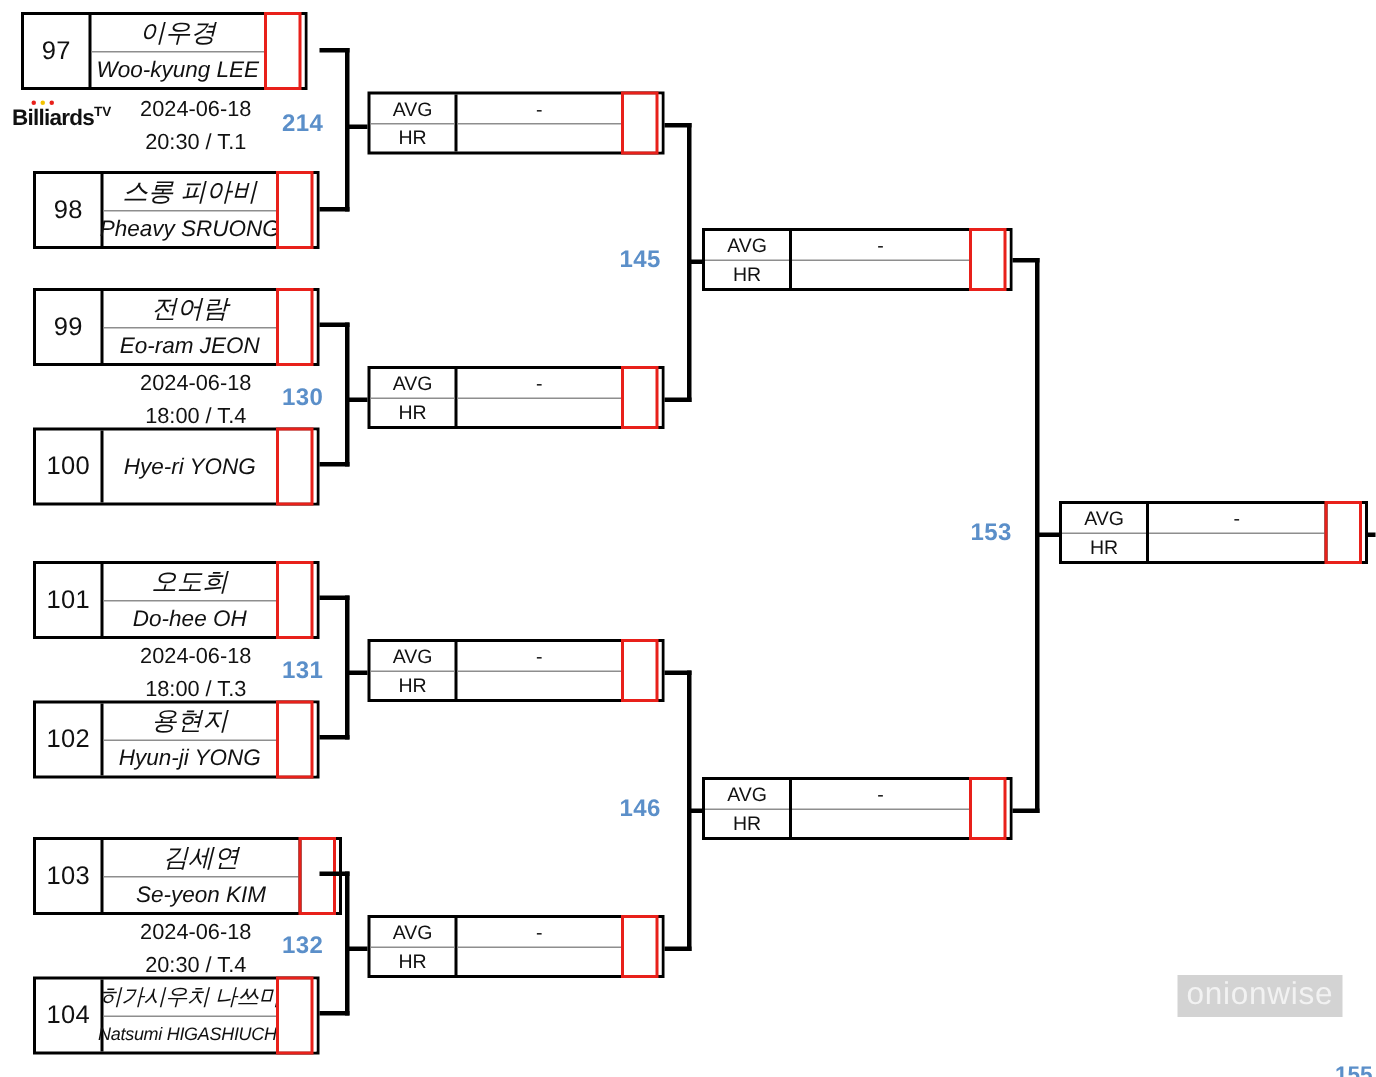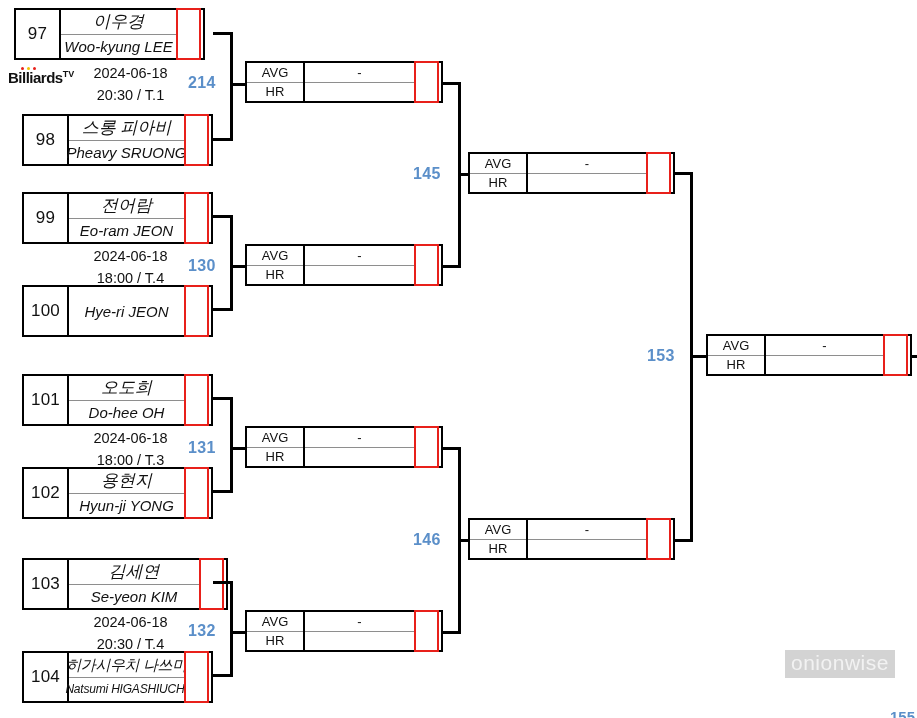--- a/index.html
+++ b/index.html
@@ -249,21 +249,21 @@
   </div>
 
   <div class="sched" style="left:63px;top:245px;width:135px;">
     <div>2024-06-18</div>
     <div>18:00 / T.4</div>
   </div>
 
   <div class="entry" style="left:22px;top:285px;width:191px;">
     <div class="seed">100</div>
     <div class="names">
-      <div class="nm-en">Hye-ri JEON</div>
+      <div class="nm-en">Hye-ri YONG</div>
     </div>
     <div class="score"></div>
   </div>
 
   <div class="ln-h" style="left:213px;top:215px;width:20px;"></div>
   <div class="ln-h" style="left:213px;top:308px;width:20px;"></div>
   <div class="ln-v" style="left:230px;top:215px;height:96px;"></div>
   <div class="ln-h" style="left:230px;top:265px;width:18px;"></div>
 
   <div class="matchno" style="left:188px;top:257px;">130</div>

